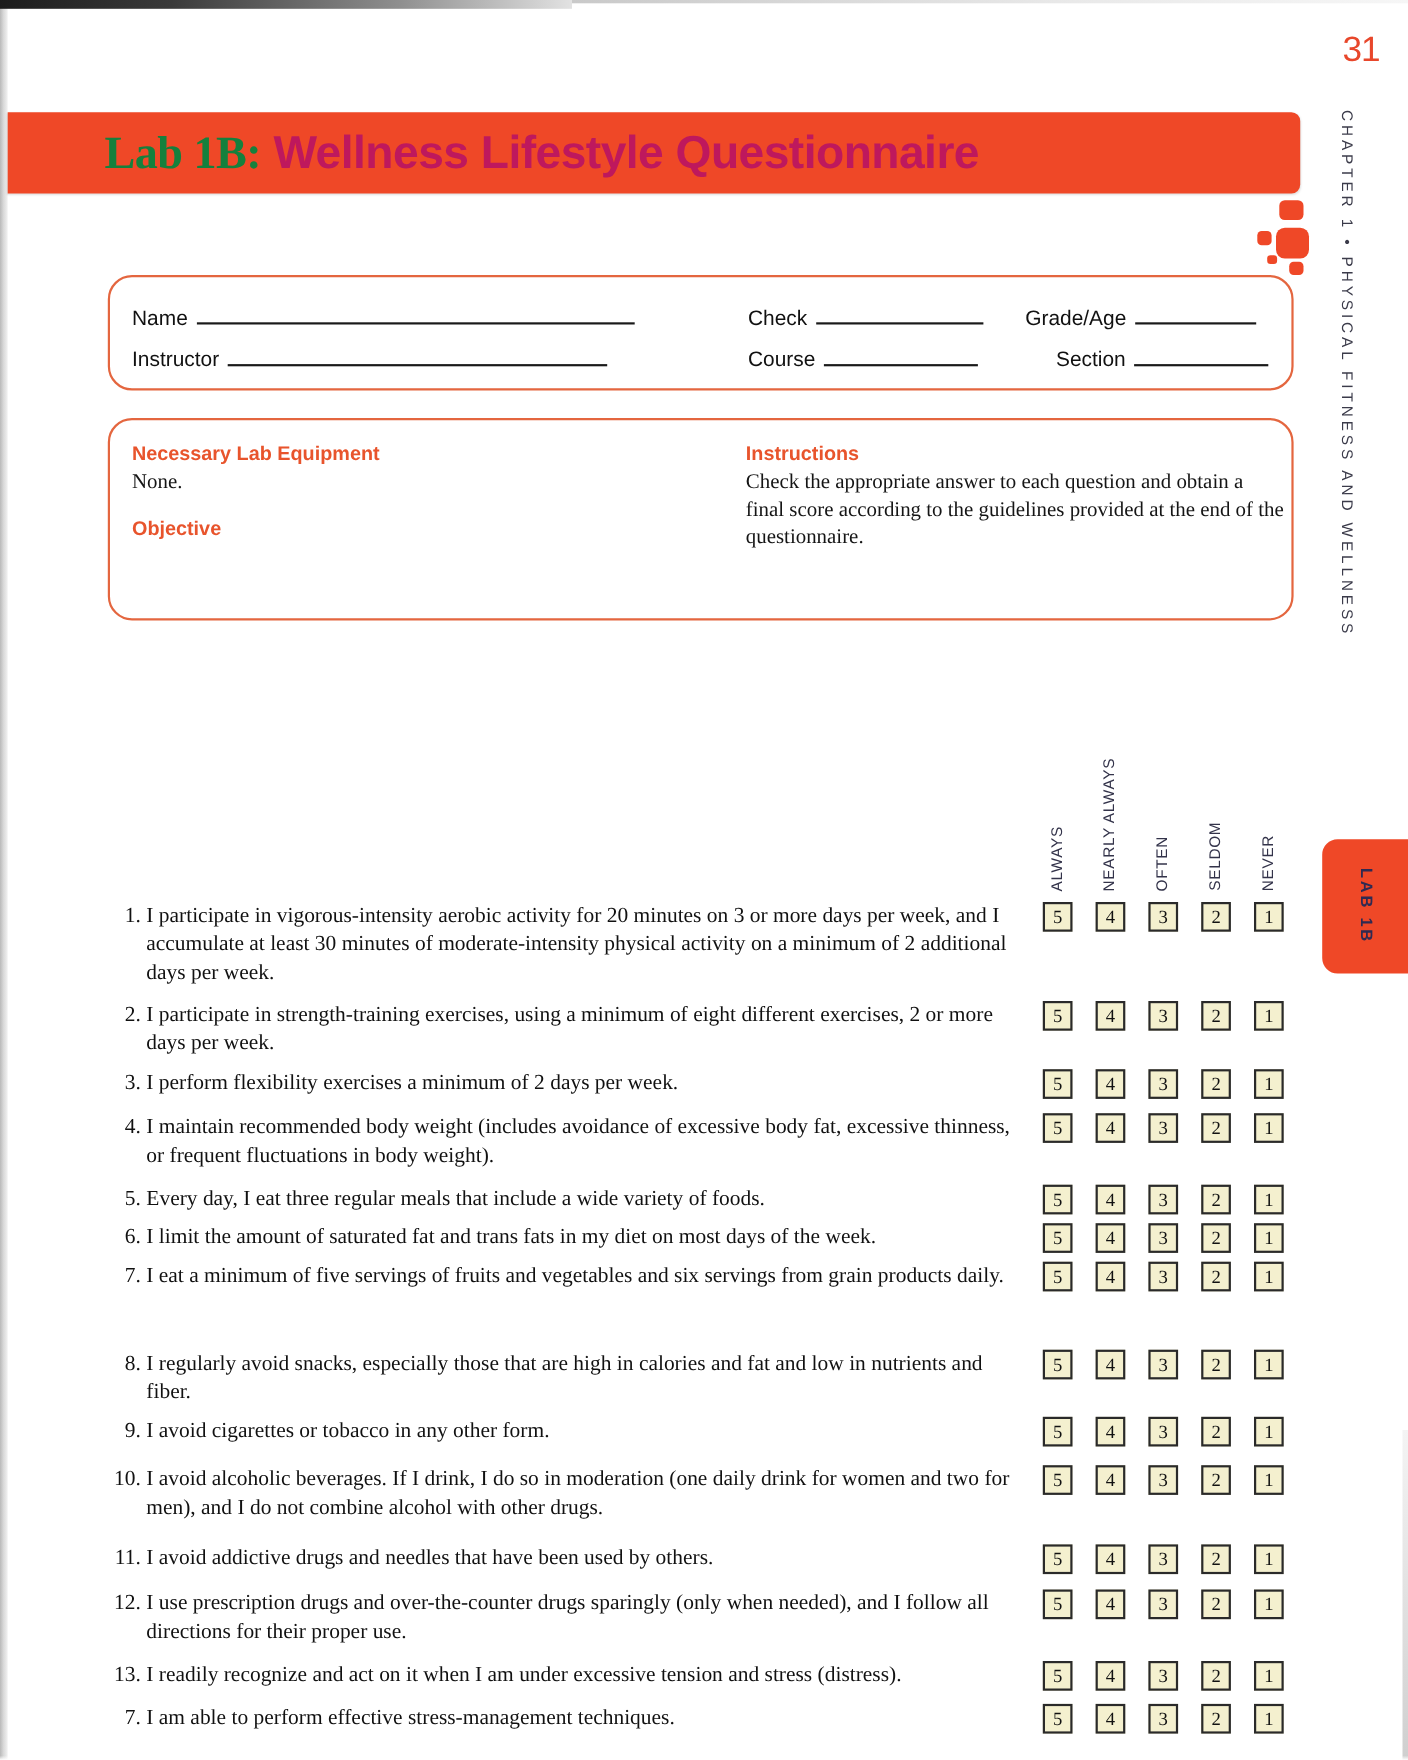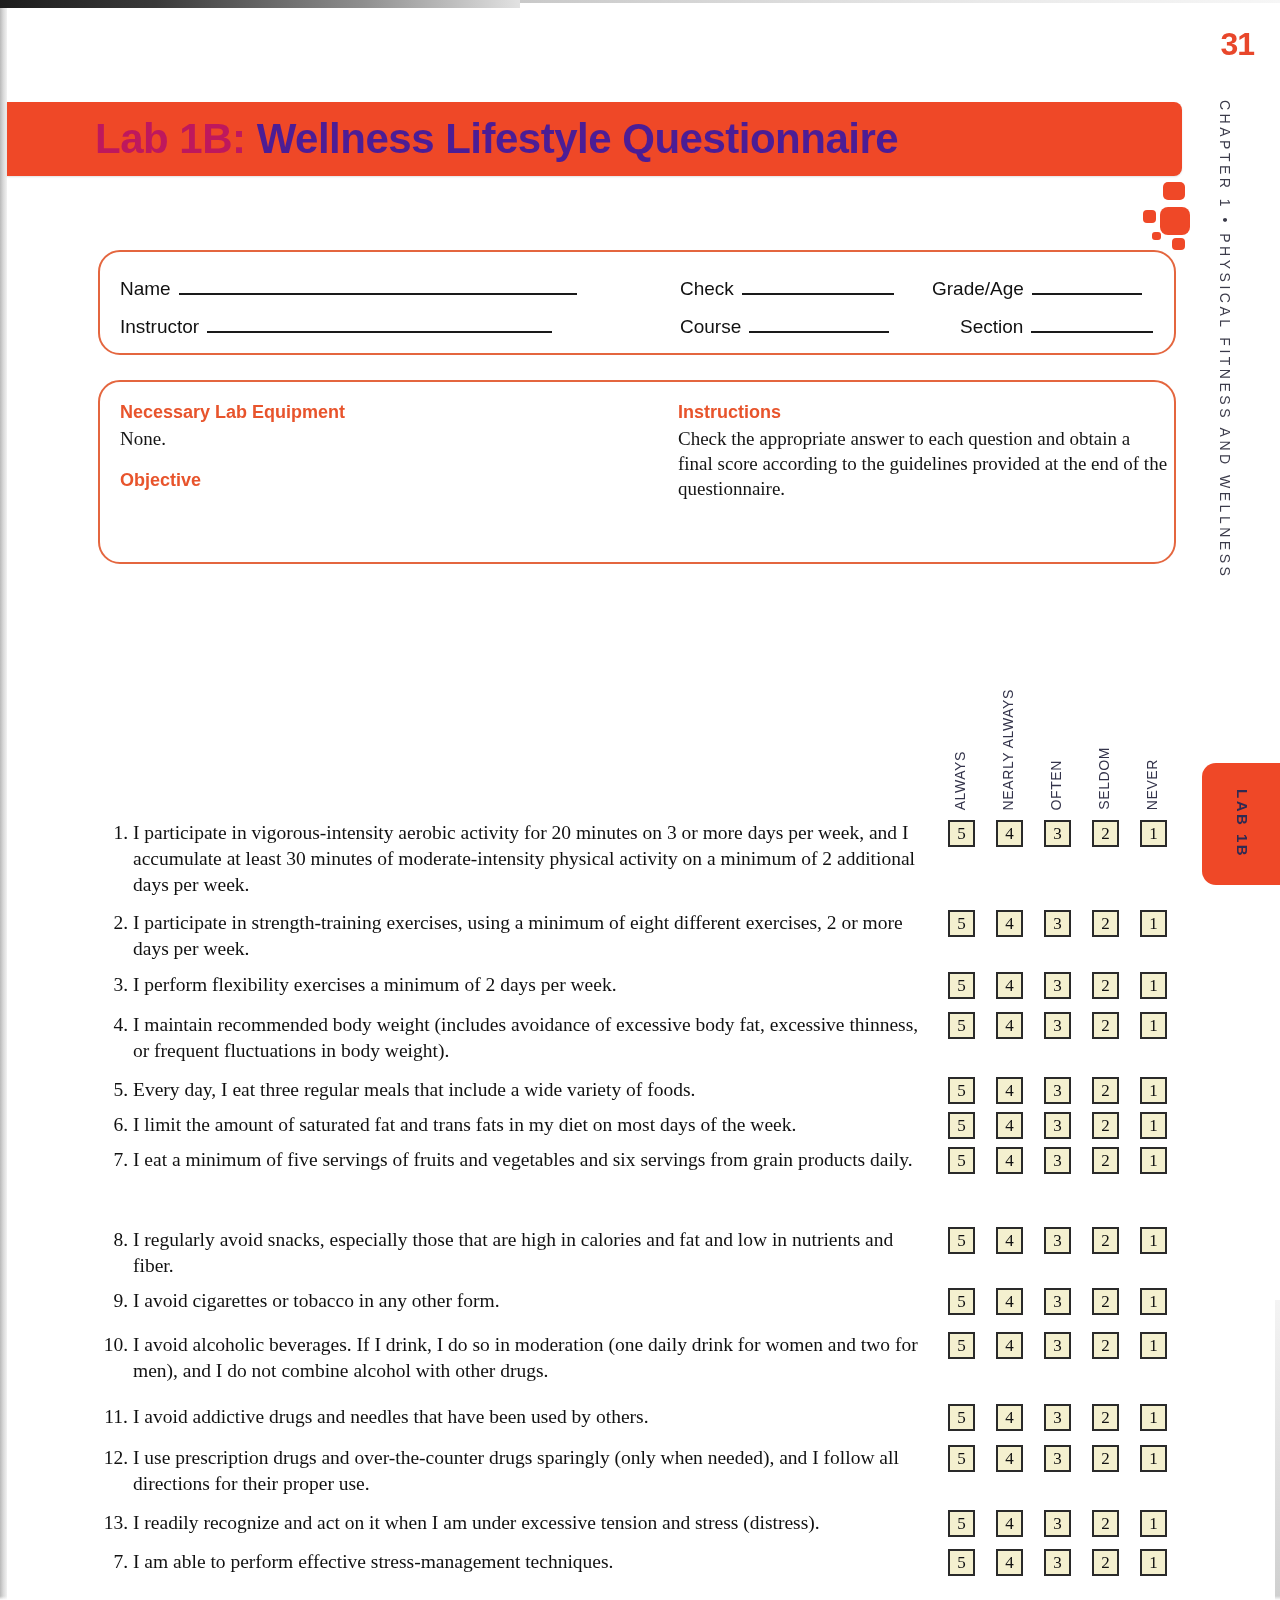--- a/index.html
+++ b/index.html
@@ -41,21 +41,21 @@
     width: 5px; height: 300px;
     background: linear-gradient(to bottom, #f4f4f4, #cfcfcf);
   }
 
   
   #page-number {
     position: absolute;
     right: 26px;
     top: 28px;
     font-size: 32px;
-    font-weight: bold;
+    font-weight: normal;
     color: #e8472b;
     letter-spacing: -1px;
     line-height: 1;
   }
 
   
   #lab-header-banner {
     position: absolute;
     left: 7px;
     top: 102px;
@@ -69,24 +69,25 @@
     position: absolute;
     left: 95px;
     top: 118px;
     font-size: 42px;
     font-weight: bold;
     letter-spacing: -0.5px;
     line-height: 1;
     white-space: nowrap;
   }
   #lab-header-title .lab-id {
+    color: #15803d;
+    font-family: Liberation Serif, serif;
+  }
+  #lab-header-title .lab-name {
     color: #be185d;
-  }
-  #lab-header-title .lab-name {
-    color: #4c1d95;
     text-align: center;
   }
 
   
   .deco-sq {
     position: absolute;
     background: #ef4827;
     border-radius: 5px;
   }
   #deco-square-1 { left: 1163px; top: 182px; width: 22px; height: 18px; border-radius: 5px; }

